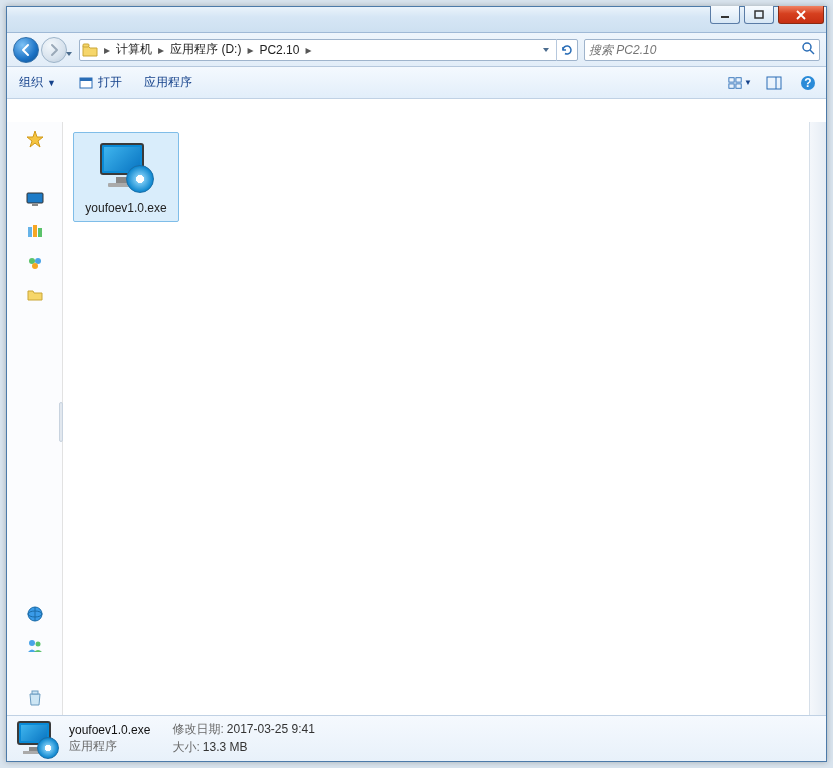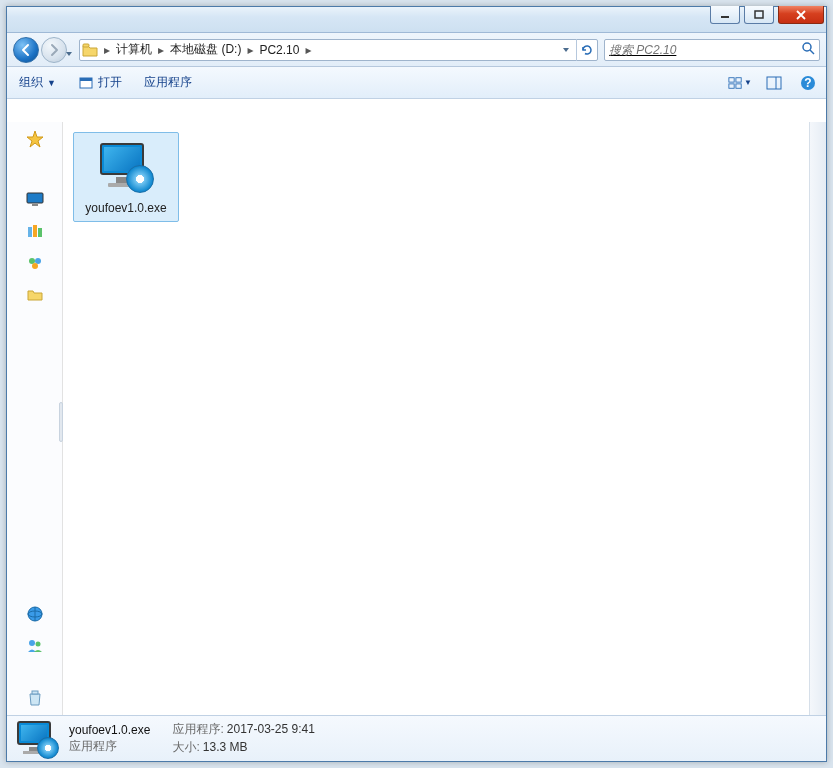--- a/index.html
+++ b/index.html
@@ -25,21 +25,21 @@
 .navdrop { position: absolute; left: 52px; top: 11px; width: 8px; height: 8px; }
 .addrwrap { flex: 1; display: flex; align-items: center; height: 22px; background: #fff; border: 1px solid #9fb4cc; border-radius: 2px; }
 .addricon { width: 20px; display:flex; align-items:center; justify-content:center; }
 .addricon svg{display:block;}
 .crumbs { flex:1; display:flex; align-items:center; height:100%; overflow:hidden; }
 .crumb { padding: 0 2px; height:100%; display:flex; align-items:center; cursor:default; color:#222; }
 .crumbsep { padding:0 4px; color:#555; display:flex; align-items:center; height:100%; cursor:default;}
 .addrbtns { display:flex; align-items:center; }
 .addrbtn { width:20px; height:20px; display:flex; align-items:center; justify-content:center; cursor:default; }
 .divv{width:1px;height:22px;background:#b6c8dd;}
-.searchwrap { width: 216px; height: 22px; background:#fff; border:1px solid #9fb4cc; border-radius:2px; display:flex; align-items:center; padding:0 4px;text-decoration:underline; }
+.searchwrap { width: 236px; height: 22px; background:#fff; border:1px solid #9fb4cc; border-radius:2px; display:flex; align-items:center; padding:0 4px; }
 .searchwrap input { border:none; outline:none; flex:1; font-size:12px; color:#888; font-style:italic; background:transparent; }
 .searchicon { color:#2a6db6; }
 
 
 .menubar { height: 22px; background: linear-gradient(#f7fbff,#e9f1fa); border-bottom:1px solid #c7d5e6; display:flex; align-items:center; padding:0 4px; }
 .menuitem { padding: 2px 8px; cursor:default; color:#222; }
 
 
 .cmdbar { height: 32px; background: linear-gradient(#f4f9fe,#e2eefa); border-bottom:1px solid #c0d1e4; display:flex; align-items:center; padding:0 6px; gap:10px; }
 .cmditem { padding:3px 6px; color:#15428b; cursor:default; display:flex; align-items:center; gap:4px; border-radius:2px; }
@@ -122,21 +122,21 @@
       <div class="addricon">
         <svg width="16" height="14" viewBox="0 0 16 14">
             <path d="M1 3 L6 3 L8 5 L15 5 L15 13 L1 13 Z" fill="#f6d66a" stroke="#caa637"></path>
             <rect x="1" y="1" width="6" height="3" rx="1" fill="#f6d66a" stroke="#caa637"></rect>
           </svg>
       </div>
       <div class="crumbs">
         <span class="crumbsep">▸</span>
         <span class="crumb">计算机</span>
         <span class="crumbsep">▸</span>
-        <span class="crumb">本地磁盘 (D:)</span>
+        <span class="crumb">应用程序 (D:)</span>
         <span class="crumbsep">▸</span>
         <span class="crumb">PC2.10</span>
         <span class="crumbsep">▸</span>
       </div>
       <div class="addrbtns">
         <div class="addrbtn">
           <svg width="8" height="8" viewBox="0 0 8 8">
               <path d="M1 2 L4 6 L7 2 Z" fill="#4b6c8e"></path>
             </svg>
         </div>
@@ -285,21 +285,21 @@
       <div style="position:absolute;left:14px;top:28px;width:10px;height:4px;background:#888;"></div>
       <div style="position:absolute;left:8px;top:32px;width:22px;height:3px;background:#aaa;"></div>
       <div class="disc" style="right:0;bottom:0;width:22px;height:22px;"></div>
     </div>
     <div class="dinfo">
       <span class="dtitle">youfoev1.0.exe</span>
       <span class="dsub">应用程序</span>
     </div>
     <div class="dmeta">
       <div class="dmetarow">
-        <span class="lbl">应用程序:</span>
+        <span class="lbl">修改日期:</span>
         <span class="val">2017-03-25 9:41</span>
       </div>
       <div class="dmetarow">
         <span class="lbl">大小:</span>
         <span class="val">13.3 MB</span>
       </div>
     </div>
   </div>
 
 </div>

